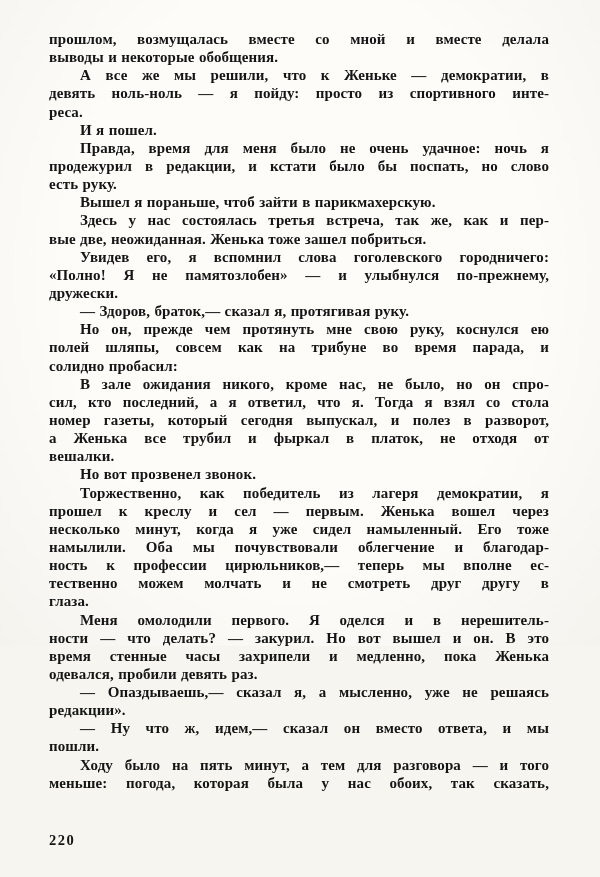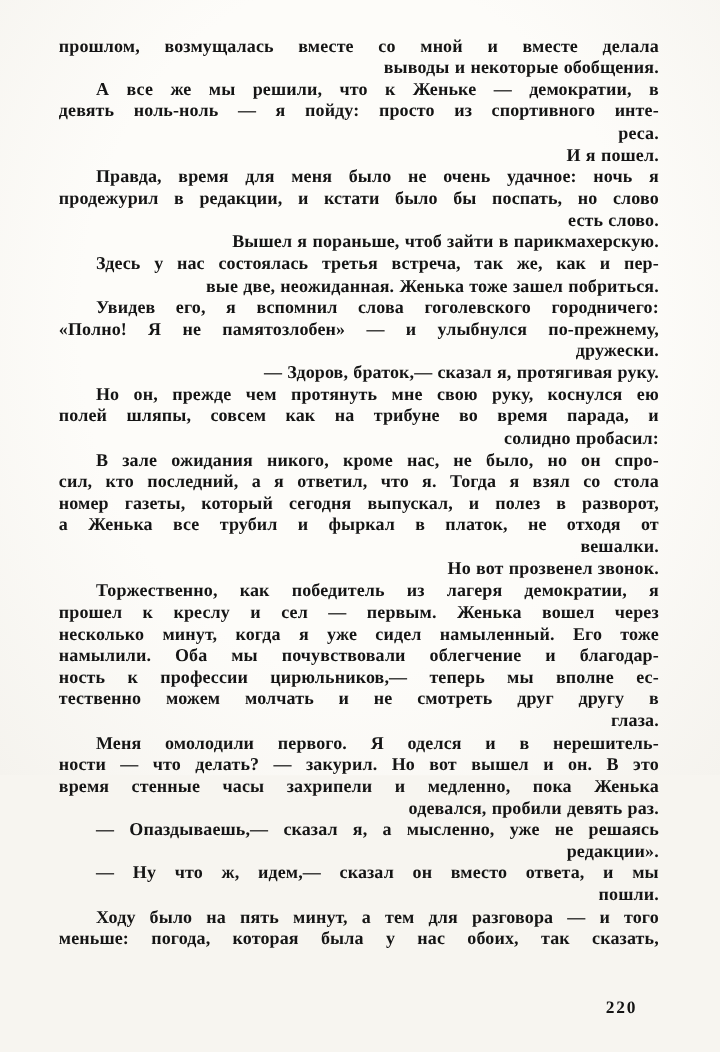--- a/index.html
+++ b/index.html
@@ -26,56 +26,56 @@
     left: 49px;
     top: 30px;
     width: 500px;
   }
   .line {
     font-size: 15px;
     font-weight: 600;
     line-height: 18.15px;
     height: 18.15px;
     letter-spacing: 0.1px;
-    text-align: right;
+    text-align: left;
     word-spacing: 0.5px;
   }
   .line.j {
     text-align: justify;
     text-align-last: justify;
   }
   .line.ind {
     padding-left: 31px;
   }
   .page-number {
     position: absolute;
     top: 832px;
-    left: 31px;
+    left: 49px;
     width: 500px;
-    text-align: right;
+    text-align: left;
     font-size: 14.5px;
     font-weight: 700;
     letter-spacing: 1.5px;
     color: #151515;
   }
 </style>
 </head>
 <body>
 
 <div class="page">
   <div class="text-block" id="text-block">
       <div class="line j">прошлом, возмущалась вместе со мной и вместе делала</div>
       <div class="line">выводы и некоторые обобщения.</div>
       <div class="line ind j">А все же мы решили, что к Женьке — демократии, в</div>
       <div class="line j">девять ноль-ноль — я пойду: просто из спортивного инте-</div>
       <div class="line">реса.</div>
       <div class="line ind">И я пошел.</div>
       <div class="line ind j">Правда, время для меня было не очень удачное: ночь я</div>
       <div class="line j">продежурил в редакции, и кстати было бы поспать, но слово</div>
-      <div class="line">есть слово.</div>
+      <div class="line">есть руку.</div>
       <div class="line ind">Вышел я пораньше, чтоб зайти в парикмахерскую.</div>
       <div class="line ind j">Здесь у нас состоялась третья встреча, так же, как и пер-</div>
       <div class="line">вые две, неожиданная. Женька тоже зашел побриться.</div>
       <div class="line ind j">Увидев его, я вспомнил слова гоголевского городничего:</div>
       <div class="line j">«Полно! Я не памятозлобен» — и улыбнулся по-прежнему,</div>
       <div class="line">дружески.</div>
       <div class="line ind">— Здоров, браток,— сказал я, протягивая руку.</div>
       <div class="line ind j">Но он, прежде чем протянуть мне свою руку, коснулся ею</div>
       <div class="line j">полей шляпы, совсем как на трибуне во время парада, и</div>
       <div class="line">солидно пробасил:</div>

